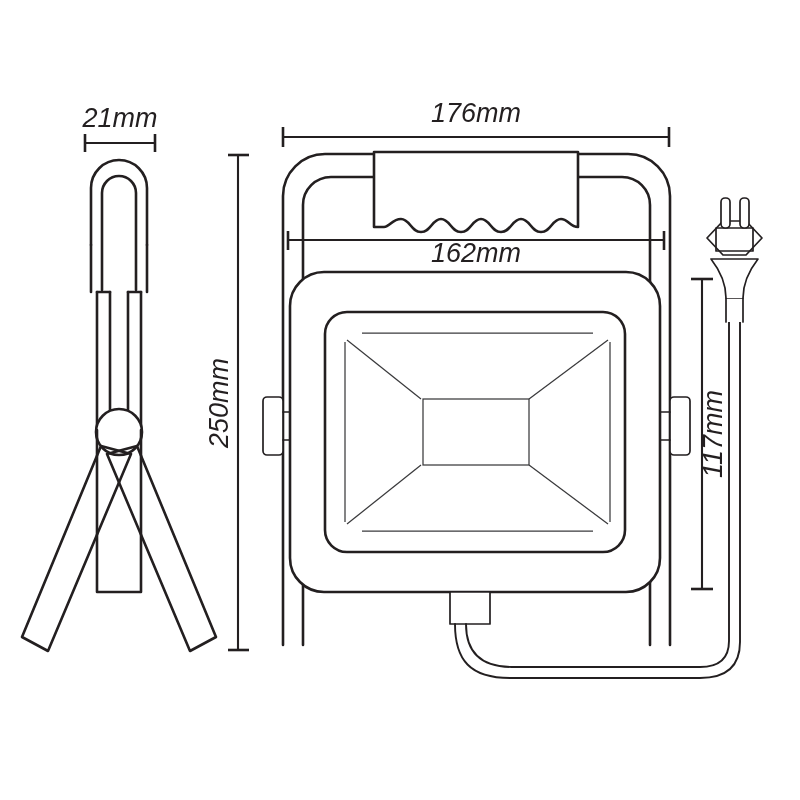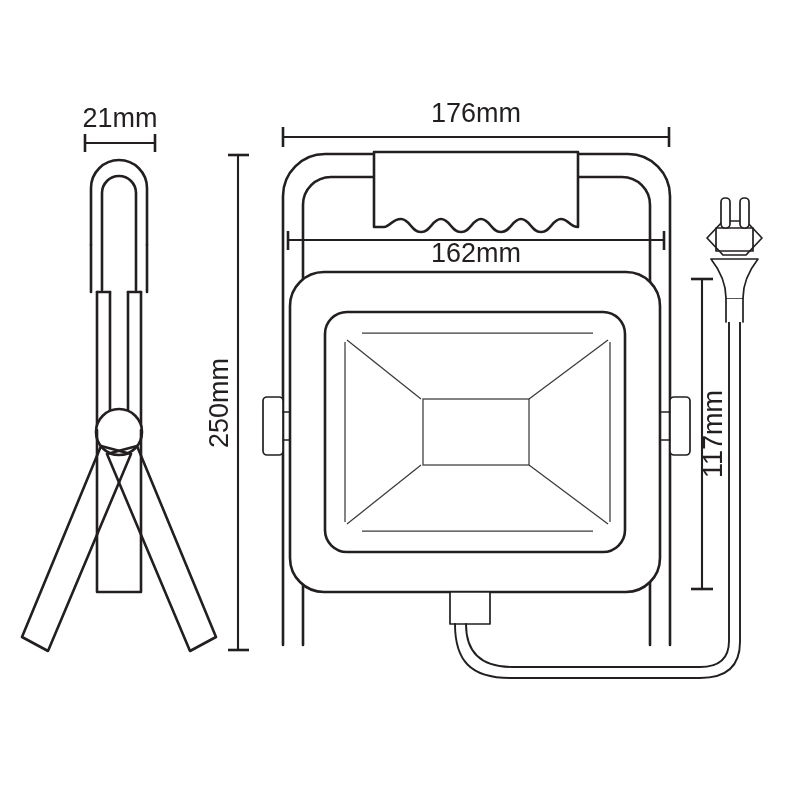--- a/index.html
+++ b/index.html
@@ -12,20 +12,21 @@
     width: 800px;
     height: 800px;
     overflow: hidden;
     font-family: "Liberation Sans", sans-serif;
   }
   #drawing-root {
     position: relative;
     width: 800px;
     height: 800px;
     background: #1d4ed8;
+    font-style: italic;
   }
   svg#tech-drawing {
     display: block;
     width: 800px;
     height: 800px;
     background: #ffffff;
   }
   .outline {
     fill: none;
     stroke: #231f20;

